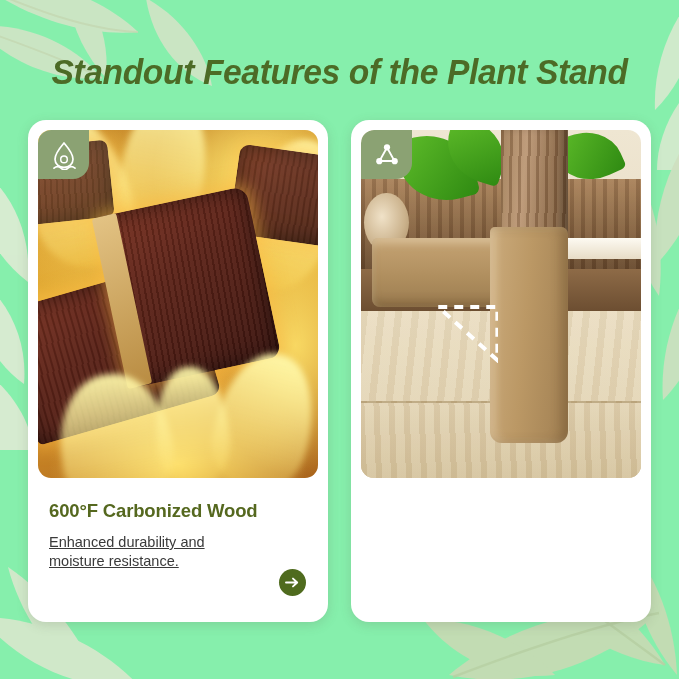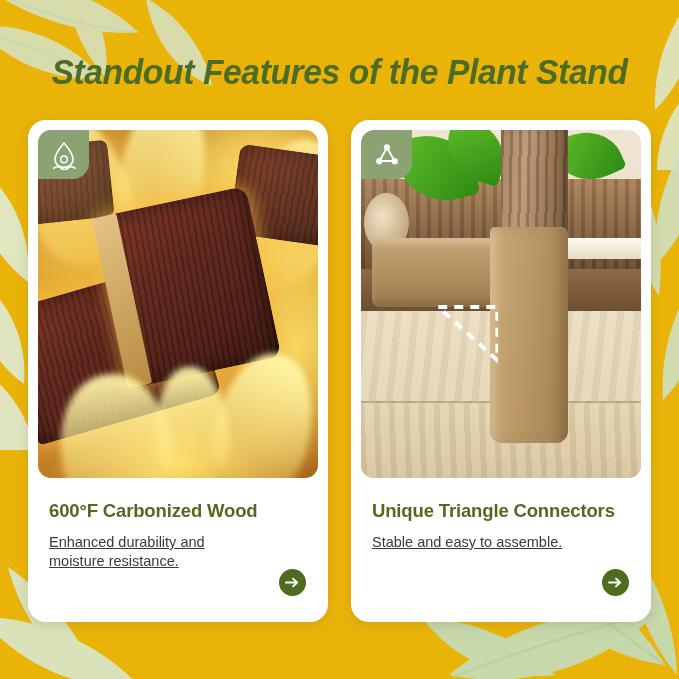--- a/index.html
+++ b/index.html
@@ -5,21 +5,21 @@
   html,body{margin:0;padding:0;}
   body{
     width:679px;height:679px;
     font-family:"Liberation Sans", sans-serif;
     background:#ffffff;
     overflow:hidden;
   }
   .canvas{
     position:relative;
     width:679px;height:679px;
-    background:#eab308;
+    background:#86efac;
     overflow:hidden;
   }
 
   
   .leaf-layer{position:absolute;inset:0;pointer-events:none;}
   .leaf{position:absolute;}
   .leaf svg{display:block;}
 
   
   .title{
@@ -335,27 +335,16 @@
             <svg width="28" height="28" viewBox="0 0 28 28">
               <path d="M14 6.5 L21.5 20 L6.5 20 Z" fill="none" stroke="#ffffff" stroke-width="1.8" stroke-linejoin="round"></path>
               <circle cx="14" cy="6.3" r="3.1" fill="#ffffff"></circle>
               <circle cx="6.3" cy="20.2" r="3.1" fill="#ffffff"></circle>
               <circle cx="21.7" cy="20.2" r="3.1" fill="#ffffff"></circle>
             </svg>
           </span>
         </div>
       </div>
 
-      <div class="card-body">
-        <div class="card-title">Unique Triangle Connectors</div>
-        <p class="card-desc">Stable and easy to assemble.</p>
-        <button class="arrow-btn">
-          <span>
-            <svg width="15" height="13" viewBox="0 0 15 13">
-              <path d="M1 6.5 H12 M8 2.6 L12.2 6.5 L8 10.4" fill="none" stroke="#ffffff" stroke-width="1.9" stroke-linecap="round" stroke-linejoin="round"></path>
-            </svg>
-          </span>
-        </button>
-      </div>
     </div>
 
   </div>
 </div>
 
 </body></html>

